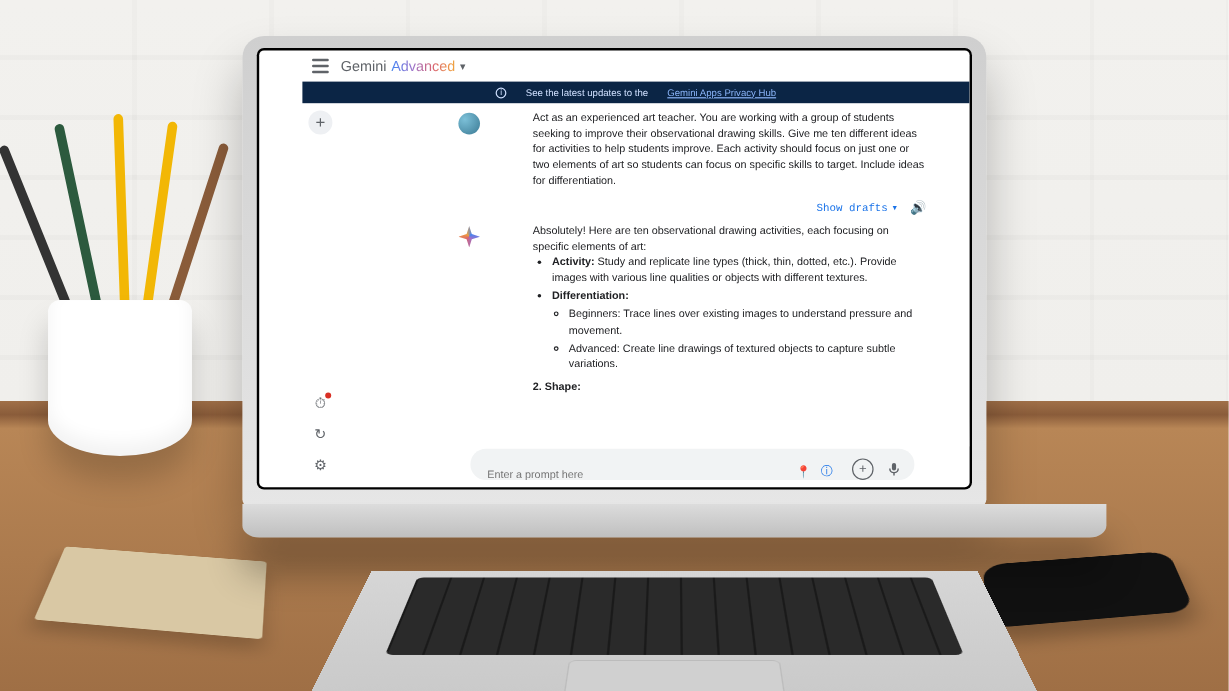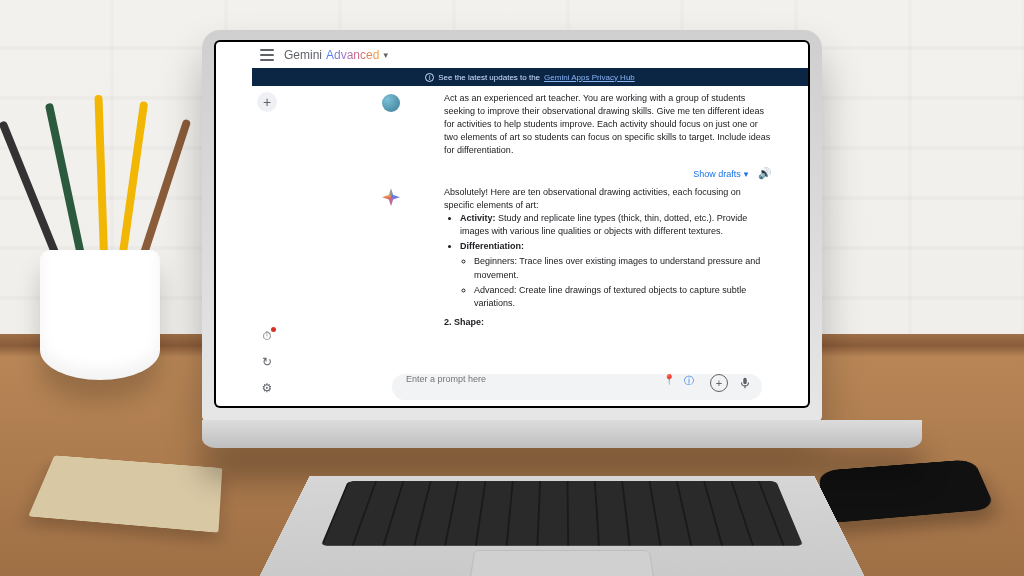--- a/index.html
+++ b/index.html
@@ -84,53 +84,53 @@
   .menu-icon span{ height:2px; background:#5f6368; border-radius:1px;}
   .brand { display:flex; align-items:center; gap:4px; font-size:12px; font-weight:500; cursor:pointer;}
   .brand .g1{ color:#5f6368;}
   .brand .g2{
     background:linear-gradient(90deg,#4285F4,#9b72cb,#d96570,#f2a33a);
     -webkit-background-clip:text; background-clip:text; color:transparent;
   }
   .brand .chev { font-size:9px; color:#5f6368;}
 
   .banner {
-    background:#0b2545; color:#cfe0ff; height:18px; display:flex; align-items:center; justify-content:center; gap:4px;
+    background:#0b2545; color:#cfe0ff; height:18px; display:flex; align-items:center; justify-content:center; gap:16px;
     font-size:8px;
   }
   .banner a { color:#8ab4f8; text-decoration:underline; }
   .banner .info { width:9px;height:9px;border:1px solid #cfe0ff;border-radius:50%;display:inline-flex;align-items:center;justify-content:center;font-size:7px;}
 
   .body { flex:1; display:flex; min-height:0;}
   .rail { width:30px; display:flex; flex-direction:column; align-items:center; padding-top:6px; gap:10px;}
   .rail .plus { width:20px;height:20px;border-radius:50%; background:#eef0f3; color:#5f6368; display:flex;align-items:center;justify-content:center; font-size:14px; cursor:pointer;}
   .rail-bottom { margin-top:auto; display:flex; flex-direction:column; gap:10px; padding-bottom:10px; color:#5f6368;}
   .rail-bottom div { width:16px;height:16px; display:flex;align-items:center;justify-content:center; cursor:pointer; font-size:12px; position:relative;}
   .dot-badge::after{ content:''; position:absolute; top:-1px; right:-1px; width:5px;height:5px;border-radius:50%; background:#d93025;}
 
   .content { flex:1; overflow:hidden; padding:6px 36px 0 100px; position:relative;}
   .msg { display:flex; gap:8px; margin-bottom:10px;}
   .avatar { width:18px;height:18px;border-radius:50%; flex:none; margin-top:2px;}
   .avatar.user { background:radial-gradient(circle at 30% 30%, #7cc0d8, #3b7a94);}
   .avatar.model { background:conic-gradient(from 45deg,#4285F4,#9b72cb,#d96570,#f2a33a,#4285F4); clip-path: polygon(50% 0,62% 38%,100% 50%,62% 62%,50% 100%,38% 62%,0 50%,38% 38%);}
   .msg-body { flex:1; line-height:1.45; color:#202124;margin-left:36px;}
   .drafts-row { display:flex; justify-content:flex-end; align-items:center; gap:10px; margin:4px 0 6px; color:#3c4043;}
-  .drafts-row .link { color:#1a73e8; cursor:pointer; display:flex; align-items:center; gap:3px;}
+  .drafts-row .link { color:#1a73e8; cursor:pointer; display:flex; align-items:center; gap:3px;font-family:Liberation Mono, monospace;}
   .speaker { cursor:pointer; font-size:11px;}
   .section-title { font-weight:700; margin:6px 0 3px;}
   ul.tight { list-style:disc; padding-left:16px; }
   ul.tight li { margin-bottom:2px;}
   ul.sub { list-style:circle; padding-left:14px; margin-top:2px;}
   .bold { font-weight:700; }
 
   .fade { position:absolute; left:0;right:0;bottom:34px; height:26px; background:linear-gradient(rgba(255,255,255,0),#fff); pointer-events:none;}
 
   .composer-wrap { position:absolute; left:110px; right:46px; bottom:6px; }
   .composer {
-    height:26px; border-radius:20px; background:#f1f3f4; display:flex; align-items:flex-start; padding:0 10px 0 14px; gap:8px;
+    height:26px; border-radius:20px; background:#f1f3f4; display:flex; align-items:flex-end; padding:0 10px 0 14px; gap:8px;
   }
   .composer input {
     flex:1; border:none; background:transparent; outline:none; font-size:9px; color:#5f6368;
   }
   .chip { display:flex; align-items:center; gap:2px; font-size:10px;}
   .ext-row { display:flex; align-items:center; gap:10px; margin-left:8px;}
   .round { width:18px;height:18px;border-radius:50%;border:1.2px solid #5f6368; display:flex;align-items:center;justify-content:center; cursor:pointer; font-size:11px; color:#5f6368;}
   .mic { width:14px;height:14px; cursor:pointer; color:#5f6368;}
 </style>
 </head>

